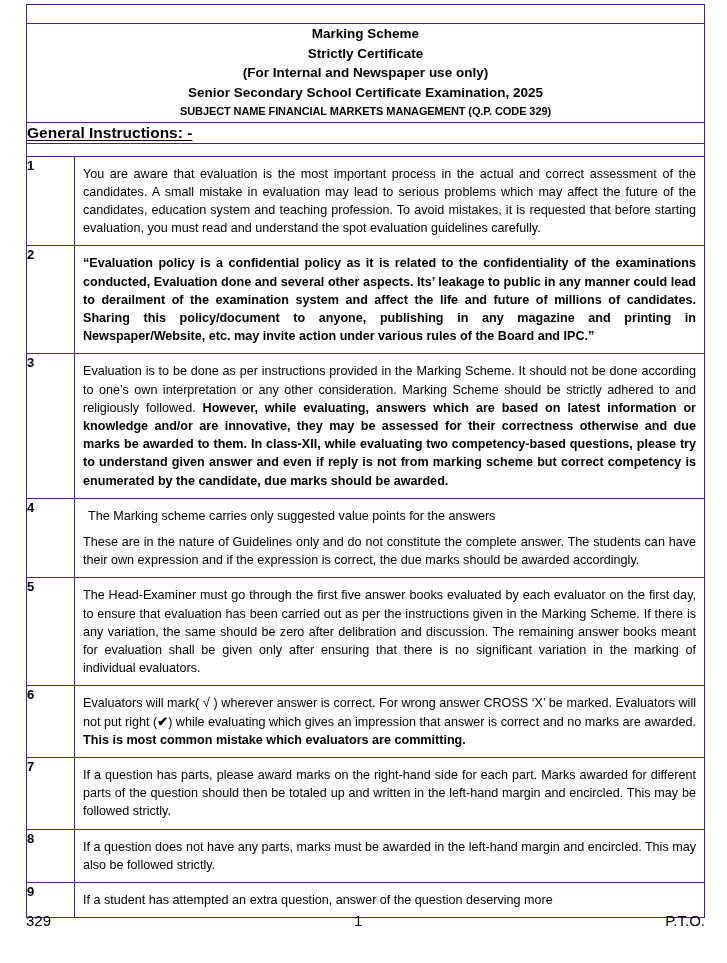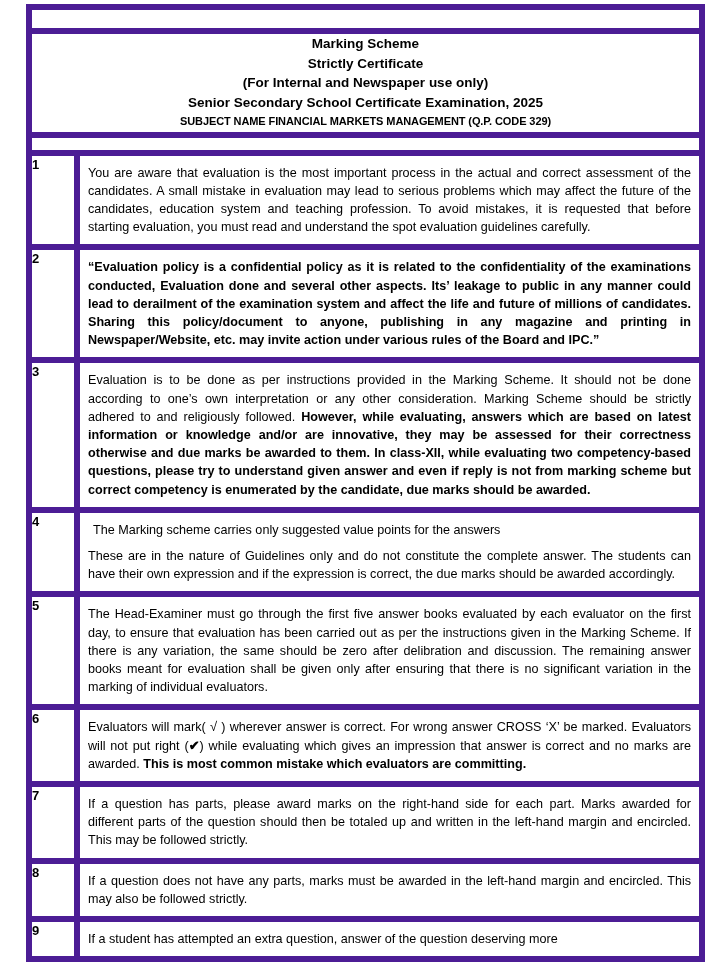--- a/index.html
+++ b/index.html
@@ -26,21 +26,21 @@
   
   .doc-table {
     position: absolute;
     left: 26px;
     top: 4px;
     width: 679px;
     border-collapse: collapse;
     table-layout: fixed;
   }
   .doc-table td {
-    border: 6px solid #4c1d95;
+    border: 1px solid #4c1d95;
     vertical-align: top;
     padding: 0;
   }
 
   
   .spacer-row td { height: 18px; }
   .spacer-row-2 td { height: 12px; }
 
   
   .title-cell {
@@ -130,20 +130,25 @@
       <tr>
         <td colspan="2" class="title-cell">
           <div class="title-line">Marking Scheme</div>
           <div class="title-line">Strictly Certificate</div>
           <div class="title-line">(For Internal and Newspaper use only)</div>
           <div class="title-line">Senior Secondary School Certificate Examination, 2025</div>
           <div class="title-line subject">SUBJECT NAME  FINANCIAL MARKETS MANAGEMENT  (Q.P. CODE 329)</div>
         </td>
       </tr>
 
+      <tr>
+        <td colspan="2" class="gi-cell">
+          <span class="gi-heading">General Instructions: -</span>
+        </td>
+      </tr>
 
       <tr class="spacer-row-2">
         <td colspan="2"></td>
       </tr>
 
       <tr>
         <td class="num-cell">1</td>
         <td class="body-cell">
           <p>You are aware that evaluation is the most important process in the actual and correct assessment of the candidates. A small mistake in evaluation may lead to serious problems which may affect the future of the candidates, education system and teaching profession. To avoid mistakes, it is requested that before starting evaluation, you must read and understand the spot evaluation guidelines carefully.</p>
         </td>
@@ -202,14 +207,19 @@
       <tr>
         <td class="num-cell">9</td>
         <td class="body-cell">
           <p>If a student has attempted an extra question, answer of the question deserving more</p>
         </td>
       </tr>
 
     </tbody>
   </table>
 
+  <div class="footer">
+    <div class="footer-left">329</div>
+    <div class="footer-center">1</div>
+    <div class="footer-right">P.T.O.</div>
+  </div>
 
 </div>
 
 </body></html>

